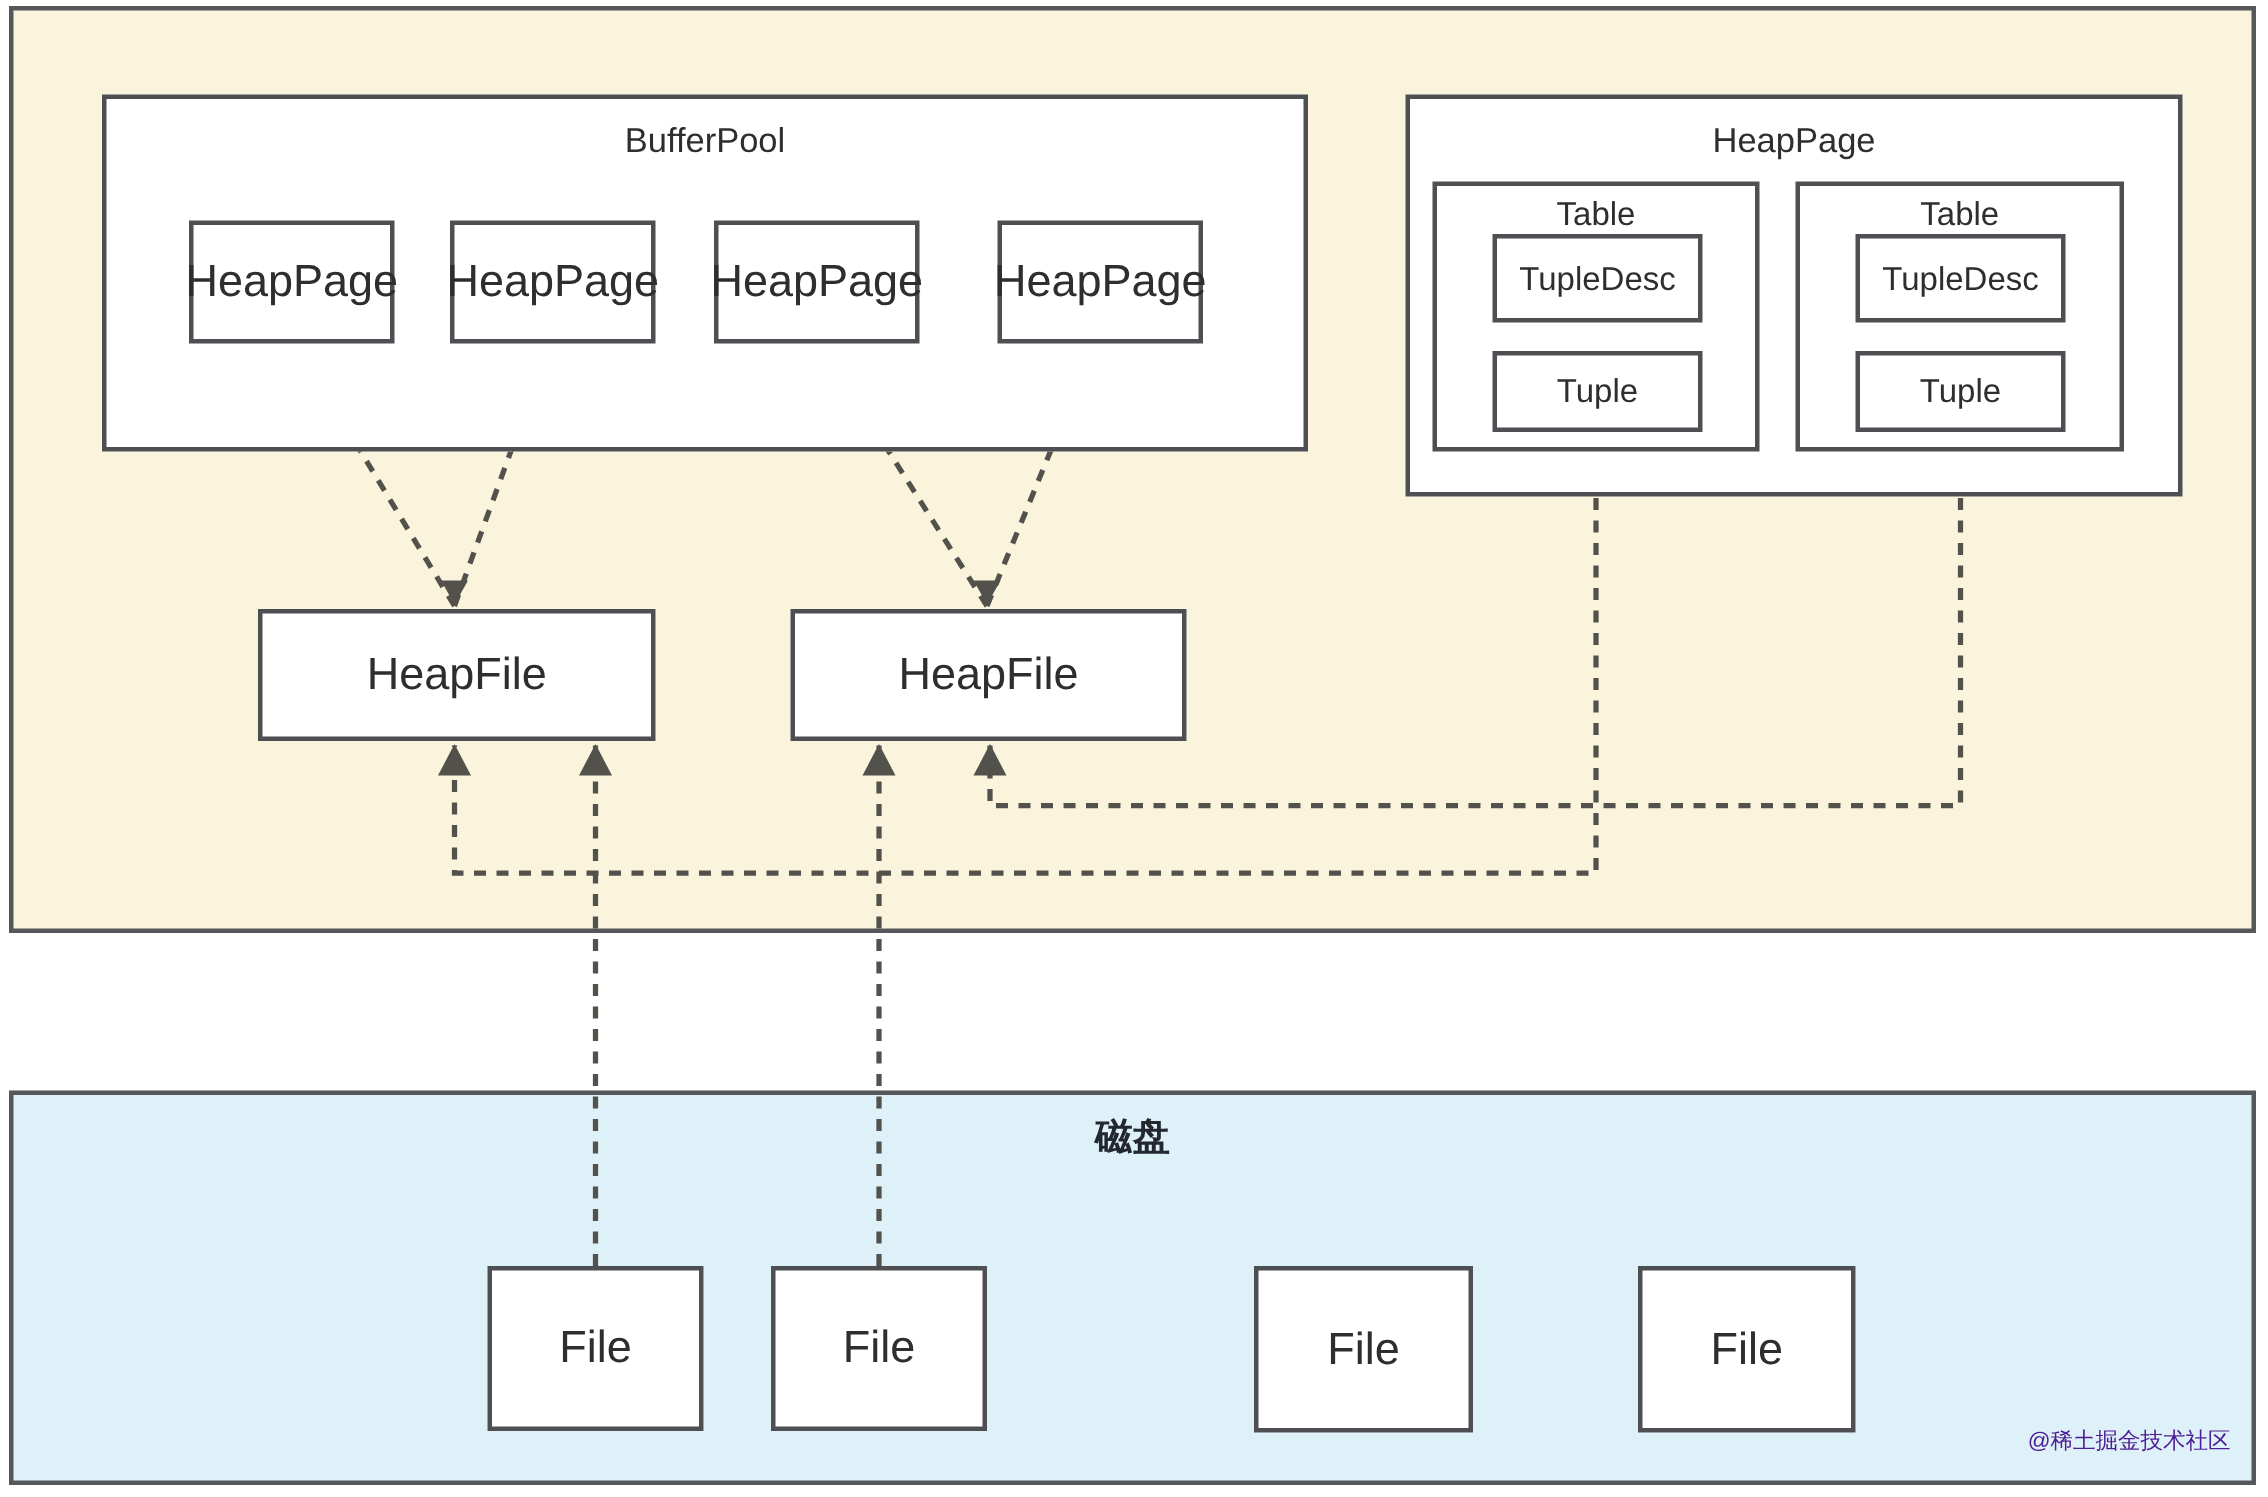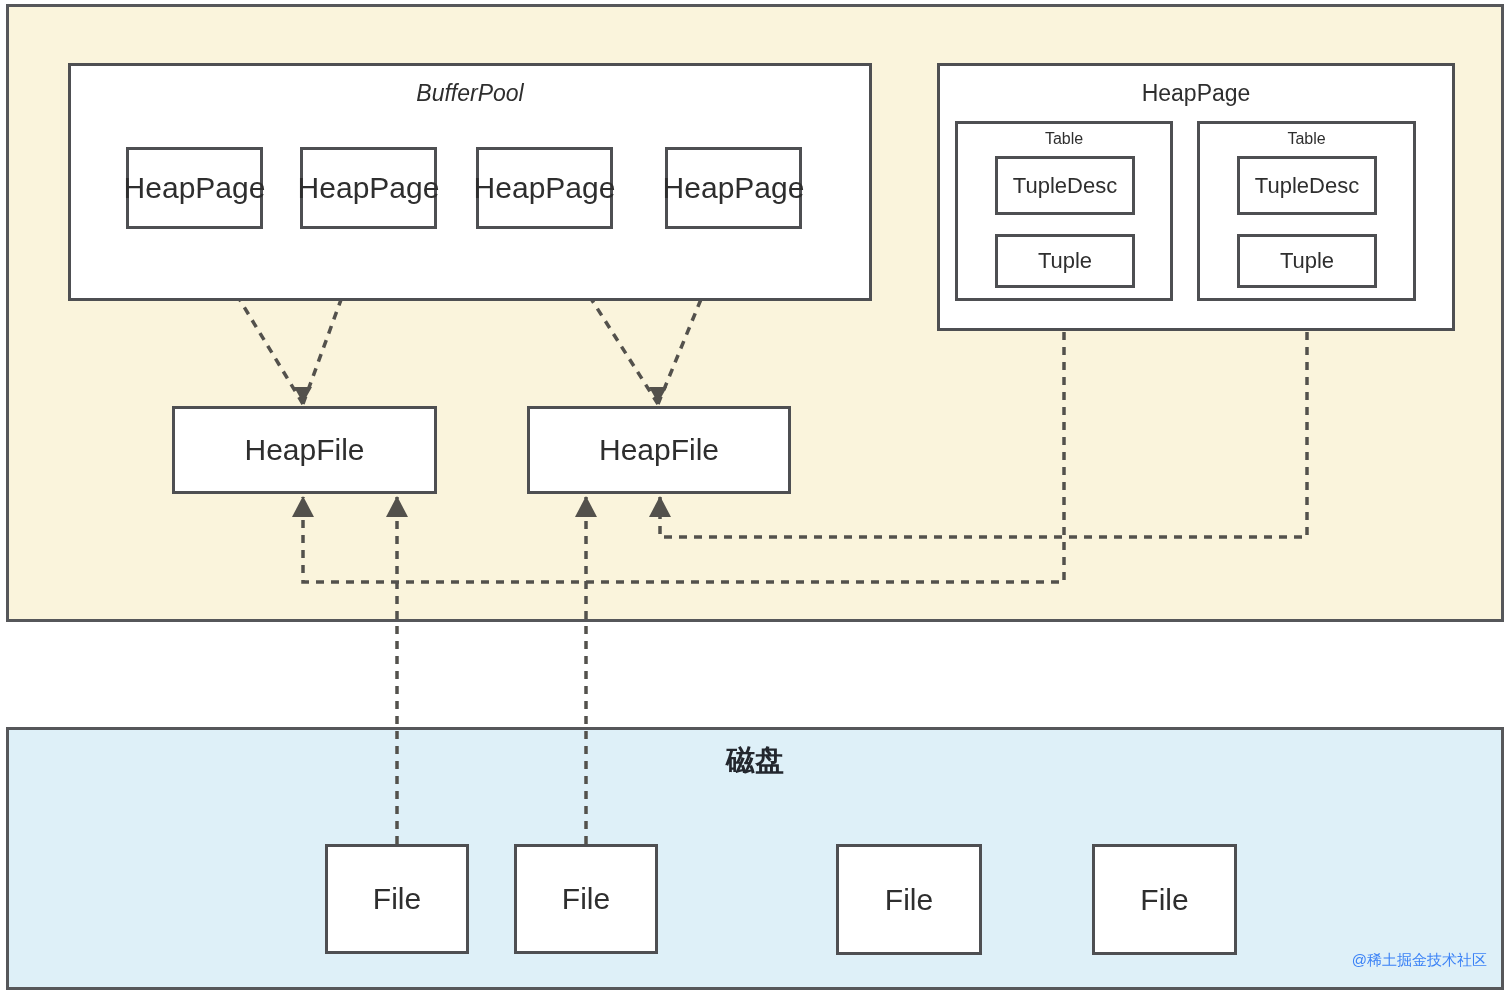--- a/index.html
+++ b/index.html
@@ -9,45 +9,45 @@
     color:#2e2e2e;overflow:hidden;
   }
   *{box-sizing:border-box;}
   .region{position:absolute;border:3px solid #56575a;}
   .region-memory{left:6px;top:4px;width:1498px;height:618px;background:#faf4dc;z-index:0;}
   .region-disk{left:6px;top:727px;width:1498px;height:263px;background:#def0f8;z-index:0;}
   #connectors{position:absolute;left:0;top:0;width:1512px;height:998px;z-index:2;pointer-events:none;}
   .box{position:absolute;background:#ffffff;border:3px solid #4e4f52;z-index:3;}
   .box-label{display:flex;align-items:center;justify-content:center;font-size:30px;}
   .container-title{text-align:center;font-size:23px;padding-top:14px;}
-  .table-title{text-align:center;font-size:16px;padding-top:6px;}
-  .bufferpool{left:68px;top:63px;width:804px;height:238px;font-style:italic;}
+  .table-title{text-align:center;font-size:22px;padding-top:6px;}
+  .bufferpool{left:68px;top:63px;width:804px;height:238px;}
   .hp1{left:126px;top:147px;width:137px;height:82px;}
   .hp2{left:300px;top:147px;width:137px;height:82px;}
   .hp3{left:476px;top:147px;width:137px;height:82px;}
   .hp4{left:665px;top:147px;width:137px;height:82px;}
   .catalog{left:937px;top:63px;width:518px;height:268px;}
   .table1{left:955px;top:121px;width:218px;height:180px;}
   .table2{left:1197px;top:121px;width:219px;height:180px;}
   .td1{left:995px;top:156px;width:140px;height:59px;font-size:22px;}
   .tu1{left:995px;top:234px;width:140px;height:54px;font-size:22px;}
   .td2{left:1237px;top:156px;width:140px;height:59px;font-size:22px;}
   .tu2{left:1237px;top:234px;width:140px;height:54px;font-size:22px;}
   .hf1{left:172px;top:406px;width:265px;height:88px;}
   .hf2{left:527px;top:406px;width:264px;height:88px;}
   .f1{left:325px;top:844px;width:144px;height:110px;}
   .f2{left:514px;top:844px;width:144px;height:110px;}
   .f3{left:836px;top:844px;width:146px;height:111px;}
   .f4{left:1092px;top:844px;width:145px;height:111px;}
   .disk-title{
     position:absolute;left:6px;top:741px;width:1498px;text-align:center;
-    font-size:29px;font-weight:bold;color:#23272e;z-index:3;
+    font-size:25px;font-weight:bold;color:#23272e;z-index:3;
   }
   .watermark{
-    position:absolute;right:25px;top:951px;font-size:15px;color:#3b82f6;z-index:4;
+    position:absolute;right:25px;top:951px;font-size:15px;color:#4c1d95;z-index:4;
   }
   .conn{stroke:#53514c;stroke-width:3.5;fill:none;stroke-dasharray:8 7;}
   .ah{fill:#53514c;stroke:none;}
 </style>
 </head>
 <body>
 
 <div class="region region-memory"></div>
 <div class="region region-disk"></div>
 

